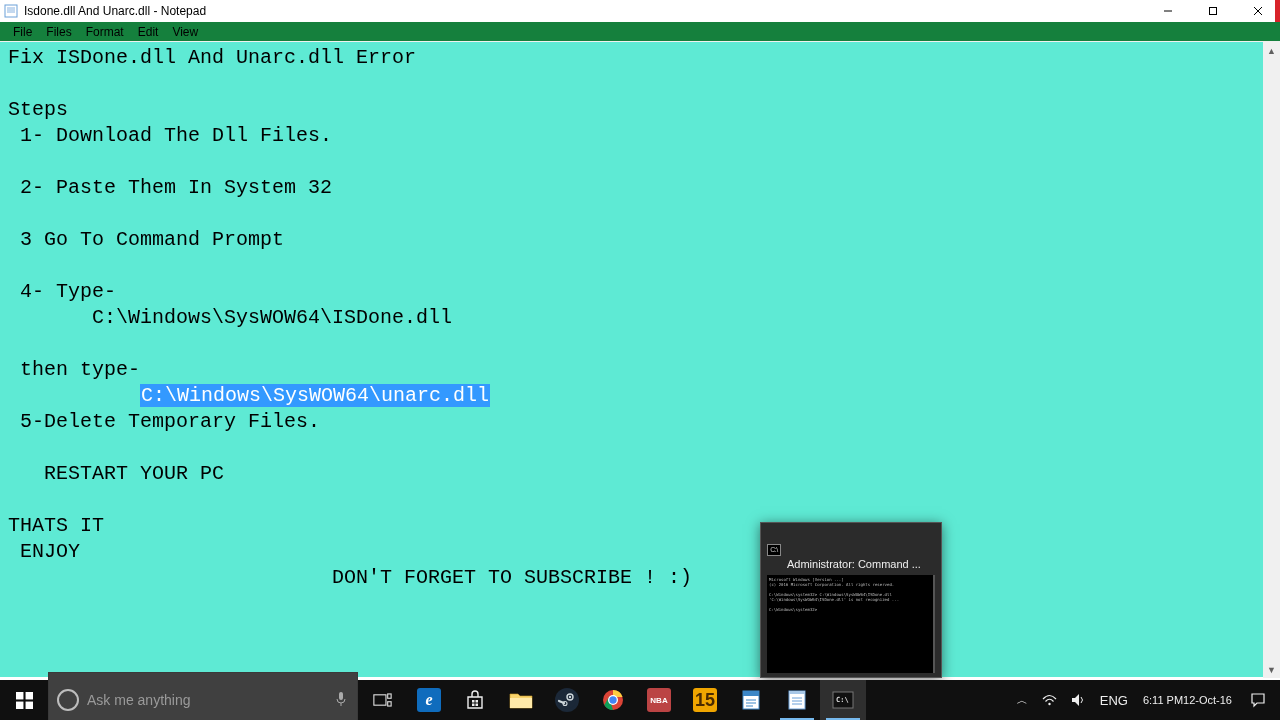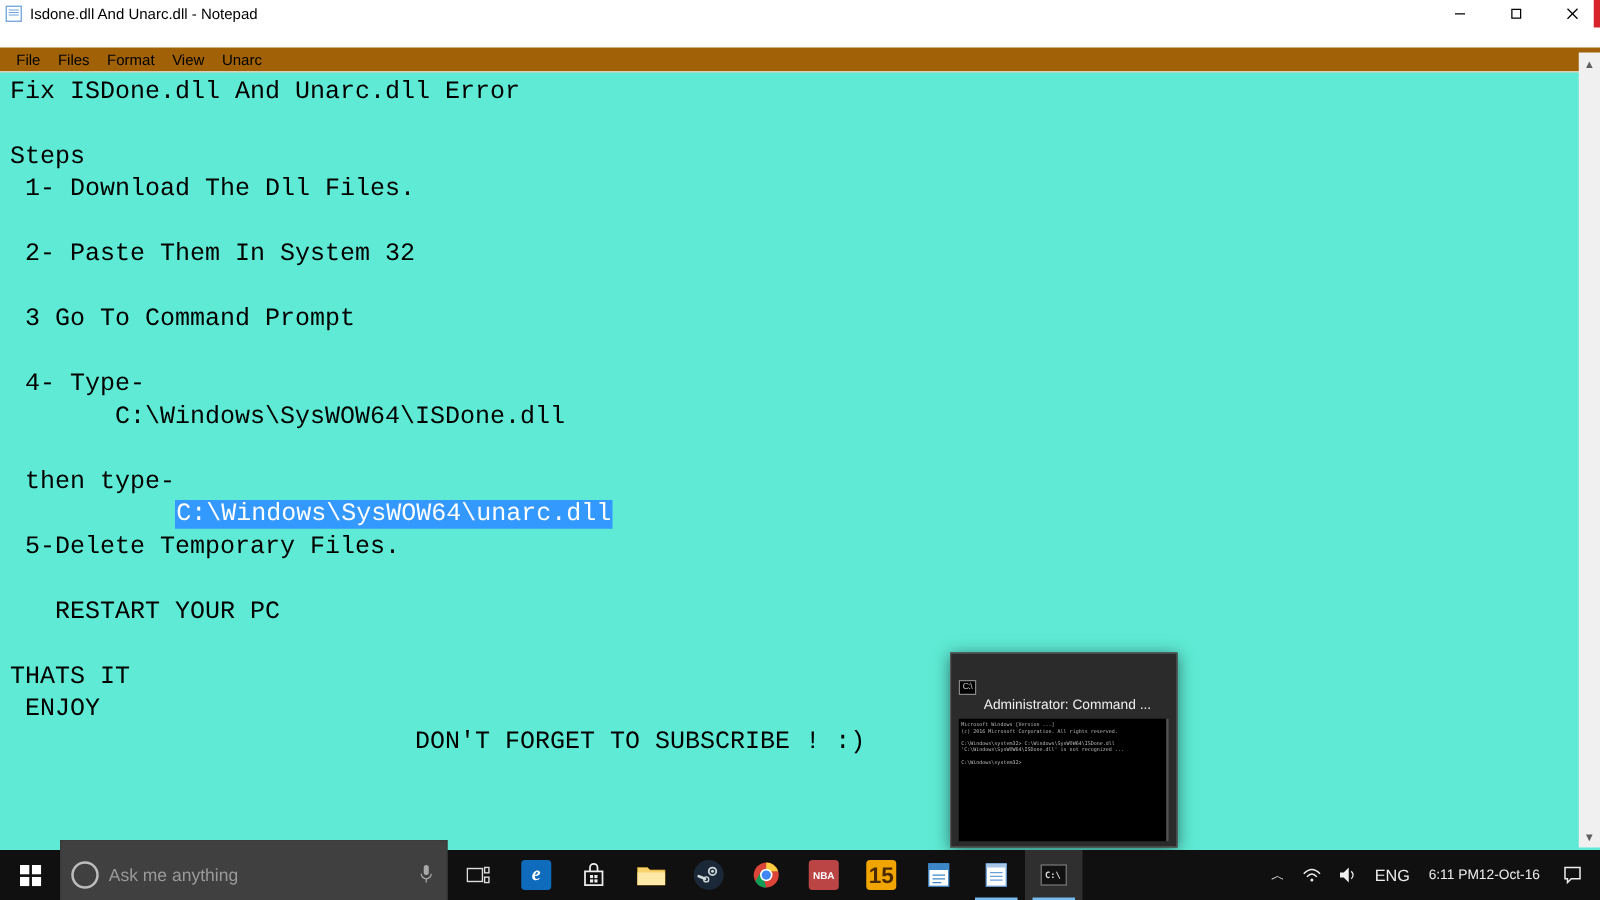--- a/index.html
+++ b/index.html
@@ -7,21 +7,21 @@
 
 
 .titlebar { height: 22px; background: #fff; border-bottom: 0; display: flex; align-items: center; padding-left: 4px; position: relative; }
 .titlebar .icon { width: 14px; height: 14px; margin-right: 6px; display: inline-flex; align-items: center; justify-content: center; }
 .titlebar .title { font-size: 12px; color: #000; }
 .titlebar .window-controls { position: absolute; right: 0; top: 0; display: flex; height: 22px; }
 .titlebar .window-controls .wc { width: 45px; height: 22px; display: flex; align-items: center; justify-content: center; font-size: 11px; color: #000; }
 .red-sliver { position: absolute; right: 0; top: 0; width: 5px; height: 22px; background: #d8232a; }
 
 
-.menubar { height: 20px; background: #a16207; display: flex; align-items: center; padding-left: 6px; border-bottom: 1px solid #f0f0f0; margin-top: 16px; }
+.menubar { height: 20px; background: #15803d; display: flex; align-items: center; padding-left: 6px; border-bottom: 1px solid #f0f0f0; }
 .menubar .menu-item { font-size: 12px; color: #000; padding: 2px 7px; }
 
 
 .textarea { width: 100%; height: 635px; background: #5eead4; overflow: hidden; position: relative; font-family: Consolas, "Courier New", monospace; font-size: 20px; line-height: 26px; padding: 3px 8px; white-space: pre; }
 .textarea .sel { background: #3399ff; color: #fff; padding: 0 1px; }
 
 .scroll-v { position: absolute; right: 0; top: 42px; bottom: 42px; width: 17px; background: #f0f0f0; }
 .scroll-v .arrow-up, .scroll-v .arrow-down { height: 17px; display: flex; align-items: center; justify-content: center; color: #606060; font-size: 9px; }
 .scroll-v .arrow-down { position: absolute; bottom: 0; width: 100%; }
 
@@ -85,22 +85,22 @@
         </svg>
       </div>
   </div>
   <div class="red-sliver"></div>
 </div>
 
 <div class="menubar">
   <span class="menu-item">File</span>
   <span class="menu-item">Files</span>
   <span class="menu-item">Format</span>
+  <span class="menu-item">Edit</span>
   <span class="menu-item">View</span>
-  <span class="menu-item">Unarc</span>
 </div>
 
 <div class="textarea" id="textarea">Fix ISDone.dll And Unarc.dll Error
 
 Steps
  1- Download The Dll Files.
 
  2- Paste Them In System 32
 
  3 Go To Command Prompt

